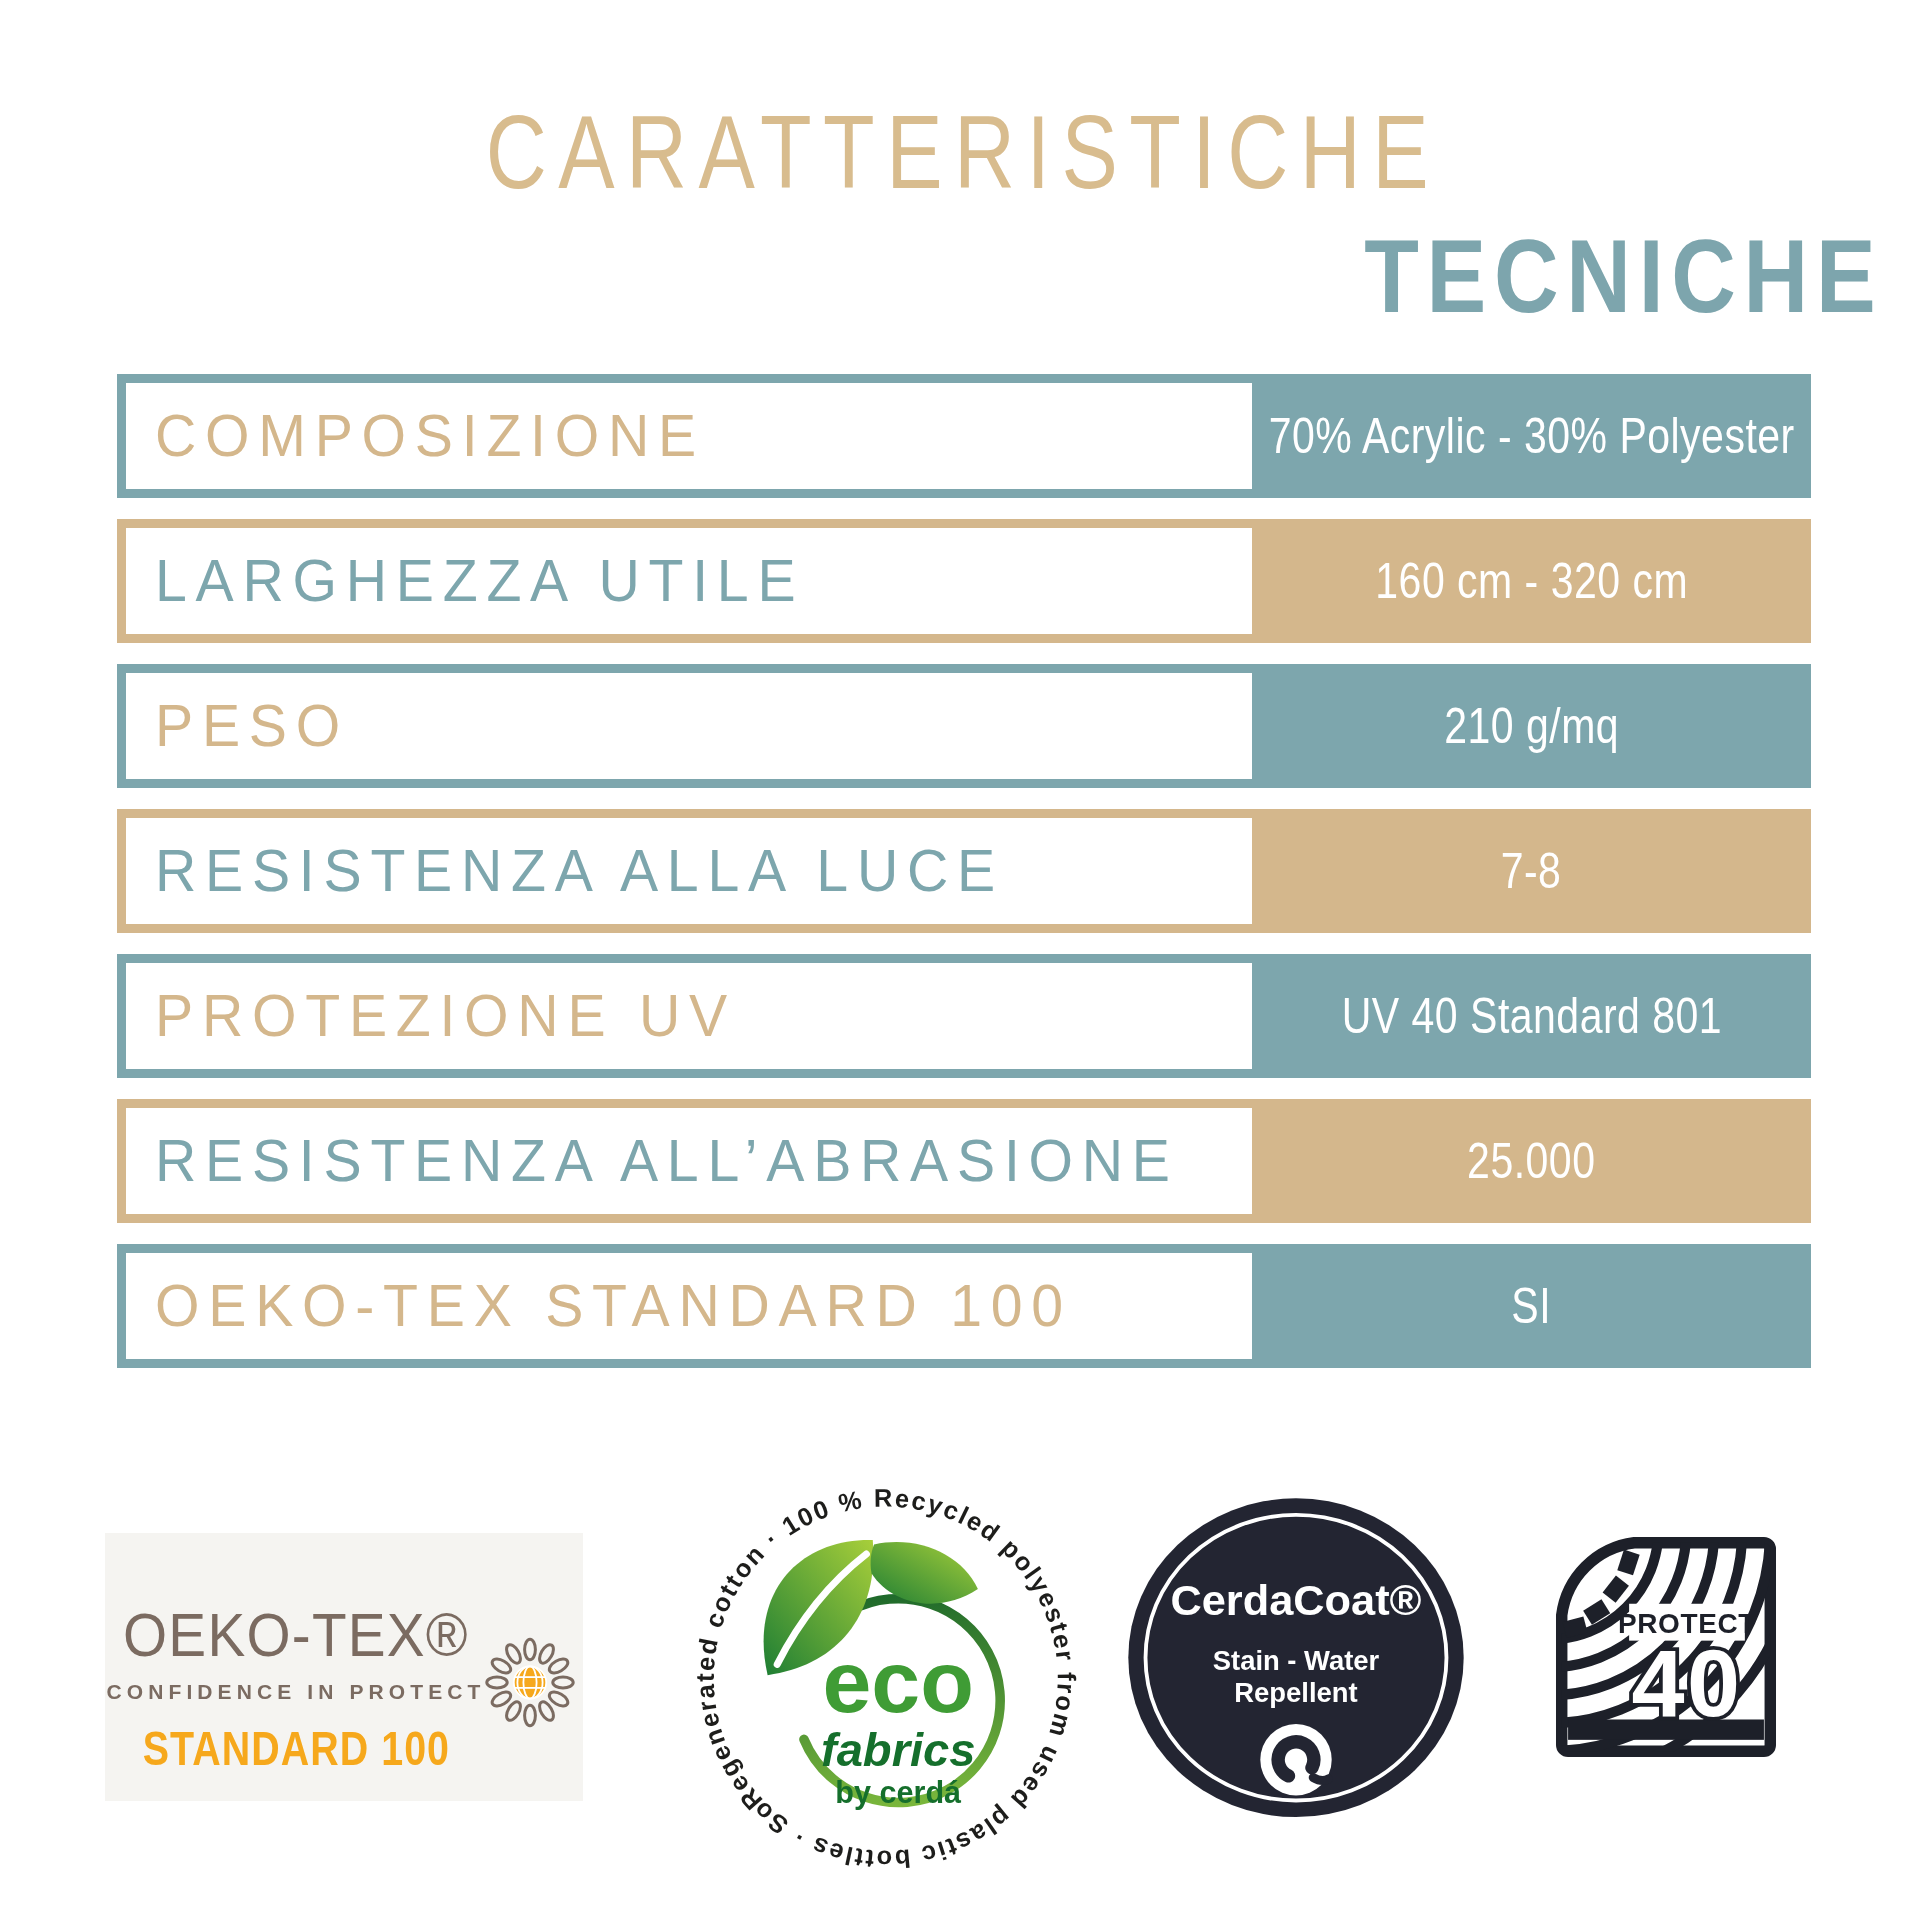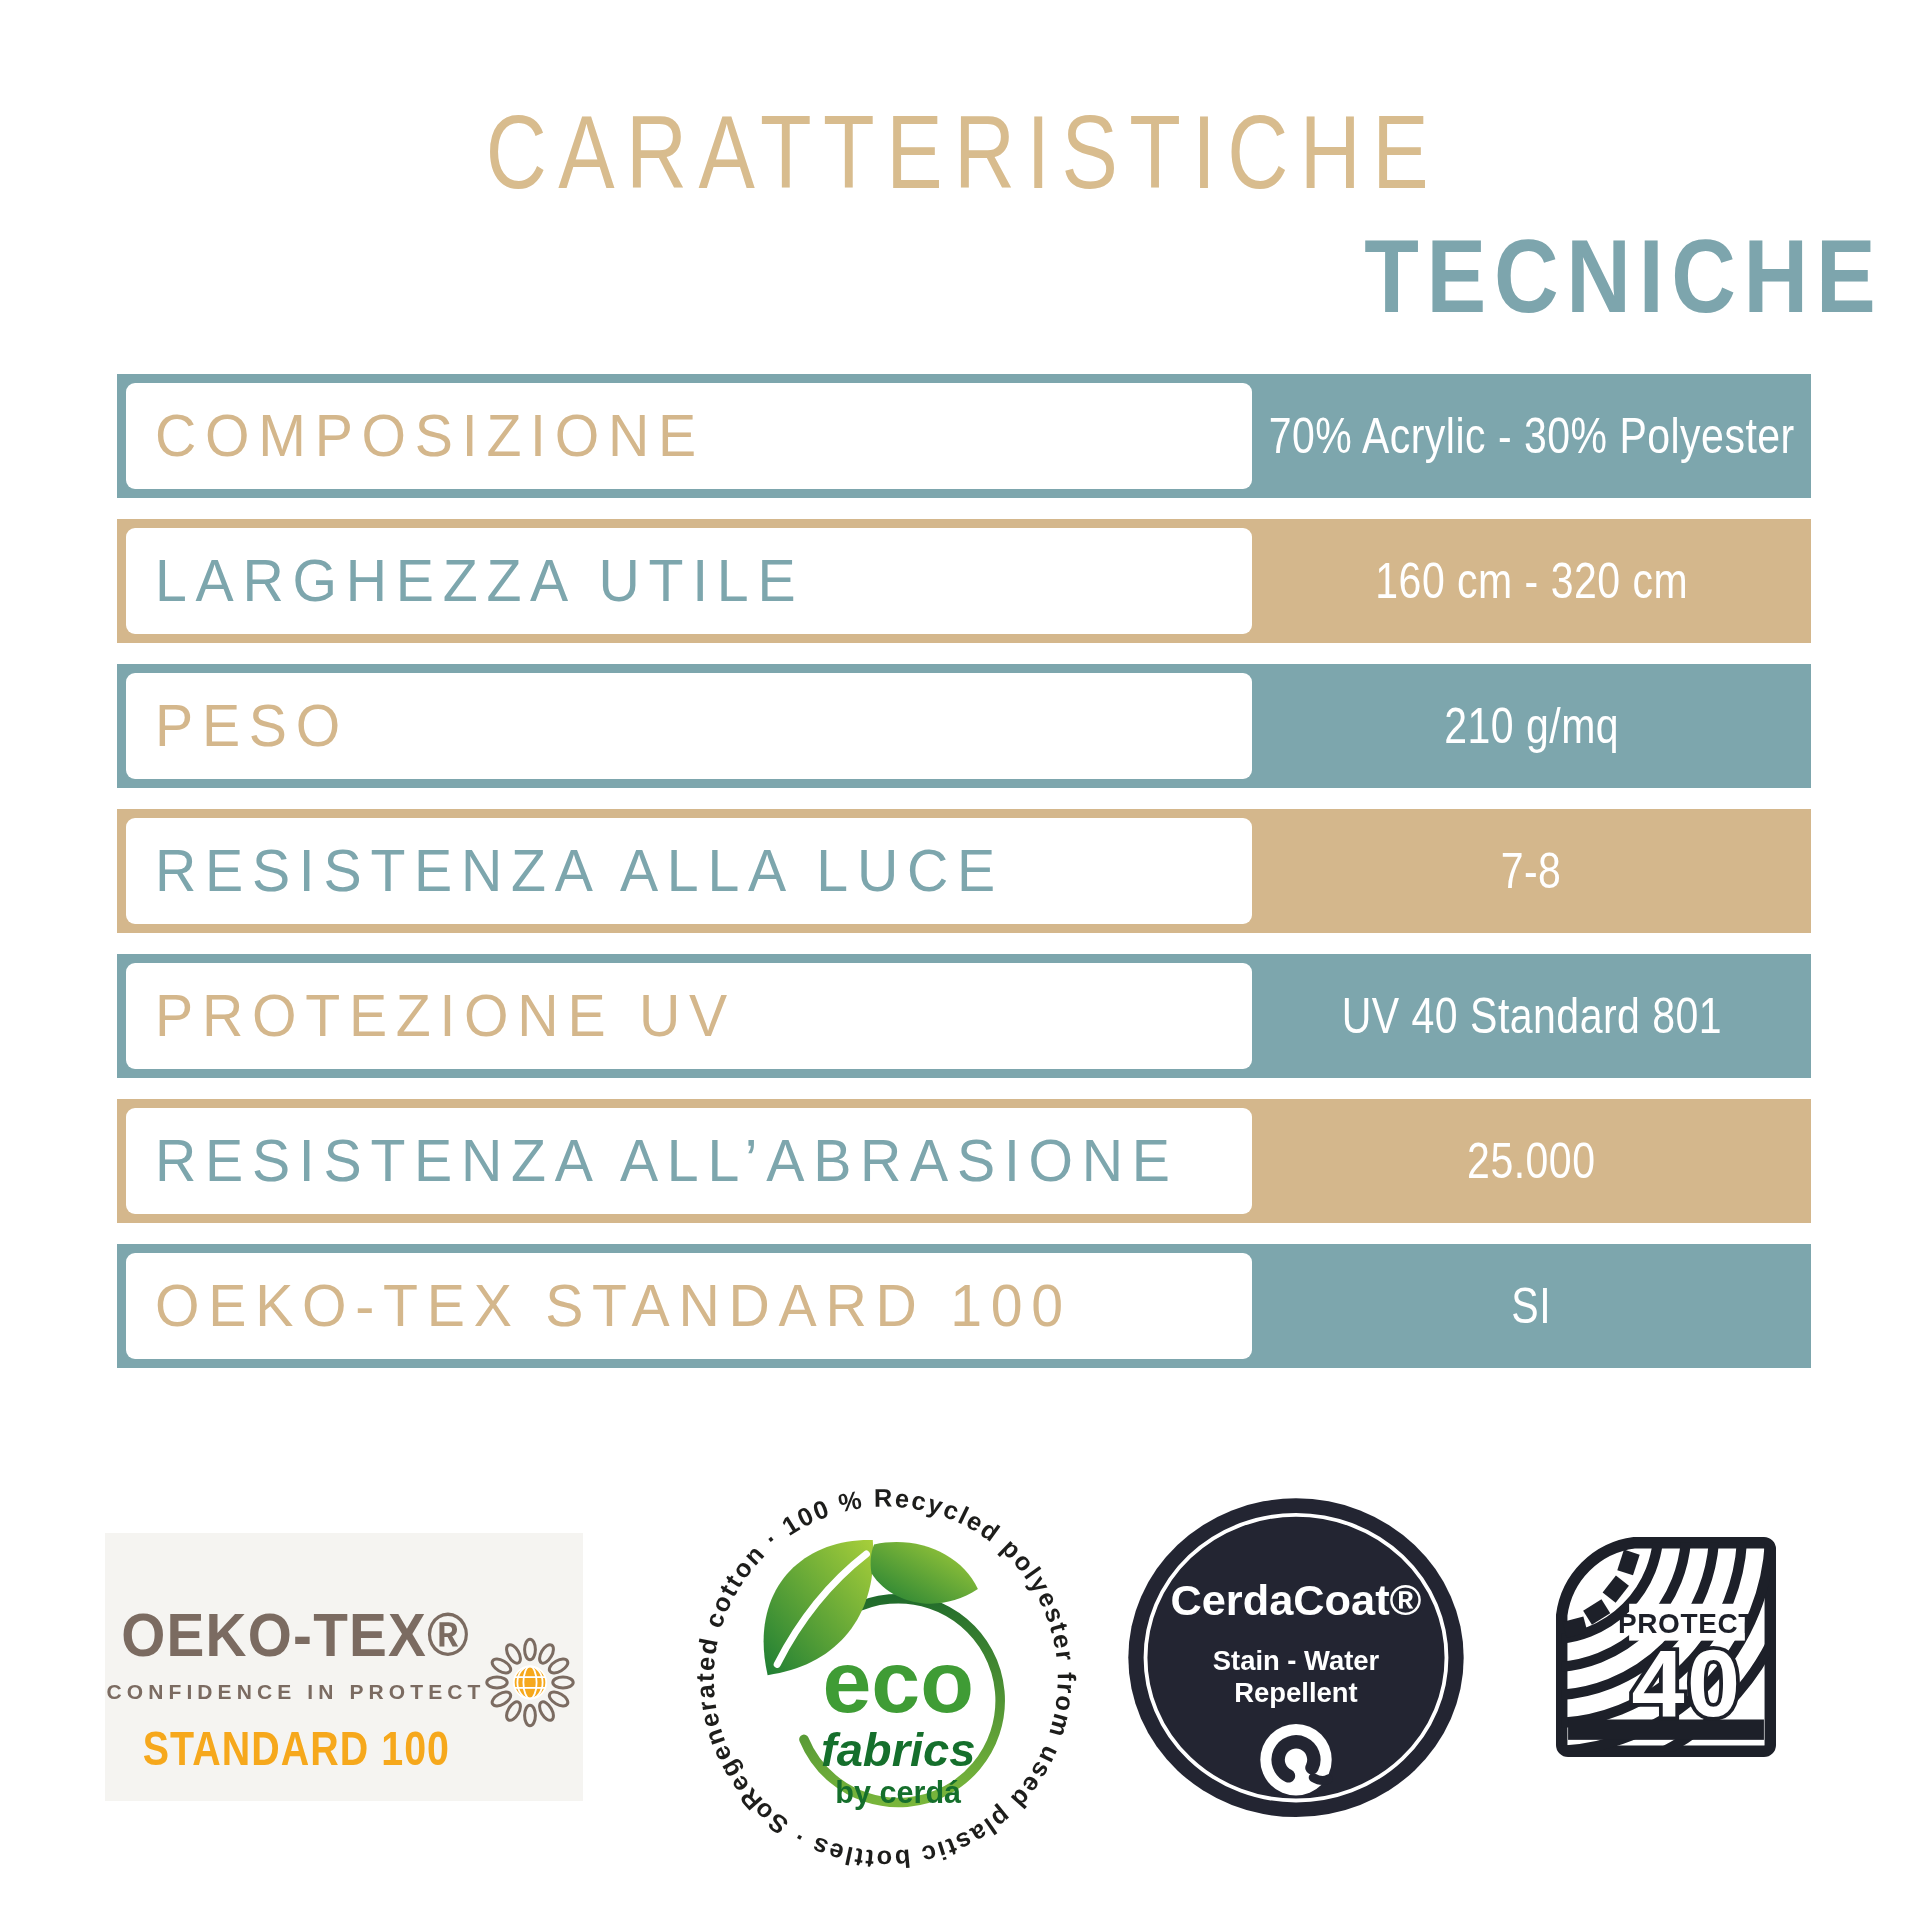--- a/index.html
+++ b/index.html
@@ -13,32 +13,32 @@
   .title-2{top:205px;text-align:right;}
   .title-2 .cond{font-size:104px;font-weight:bold;color:#7da5ad;letter-spacing:9px;transform:scaleX(.86);}
   .cond{display:inline-block;transform-origin:center;}
 
   
   .spec-table{position:absolute;left:117px;top:374px;width:1694px;}
   .spec-row{position:relative;height:124px;margin-bottom:21px;}
   .spec-row:nth-child(odd){background:#7da6ad;}
   .spec-row:nth-child(even){background:#d4b78c;}
   .label-panel{position:absolute;left:9px;top:9px;bottom:9px;width:1126px;background:#ffffff;
-               display:flex;align-items:center;box-sizing:border-box;padding-left:29px;overflow:hidden;border-radius:9px;}
+               display:flex;align-items:center;box-sizing:border-box;padding-left:29px;overflow:hidden;}
   .row-label{font-size:59px;letter-spacing:9px;white-space:nowrap;display:inline-block;transform:scaleX(.97);transform-origin:left center;}
   .spec-row:nth-child(odd) .row-label{color:#d4b78c;}
   .spec-row:nth-child(even) .row-label{color:#7da6ad;}
   .row-value{position:absolute;left:1135px;right:0;top:0;bottom:0;display:flex;align-items:center;justify-content:center;}
   .row-value .cond{font-size:50px;color:#ffffff;letter-spacing:0.6px;transform:scaleX(.82);white-space:nowrap;}
 
   
   .logo{position:absolute;}
   .logo-oeko{left:105px;top:1533px;width:478px;height:268px;background:#f5f4f1;}
   .oeko-text{position:absolute;left:0;top:0;width:382px;height:100%;text-align:center;}
-  .oeko-brand{margin-top:67px;font-size:61px;font-weight:bold;color:#7b6b61;letter-spacing:1.3px;}
+  .oeko-brand{margin-top:67px;font-size:61px;font-weight:normal;color:#7b6b61;letter-spacing:1.3px;}
   .oeko-brand .cond{transform:scaleX(.93);}
   .oeko-tagline{margin-top:10.2px;font-size:21px;font-weight:bold;color:#7b6b61;letter-spacing:5.1px;white-space:nowrap;}
   .oeko-standard{margin-top:16.6px;font-size:48px;font-weight:bold;color:#f6a81c;}
   .oeko-standard .cond{transform:scaleX(.82);letter-spacing:1.3px;}
   .oeko-emblem{position:absolute;right:5.1px;top:92px;}
 
   .logo-eco{left:688px;top:1484px;width:395px;height:395px;}
   .logo-cerda{left:1127px;top:1497px;width:338px;height:322px;}
   .logo-protect{left:1549px;top:1530px;width:234px;height:234px;}
 

